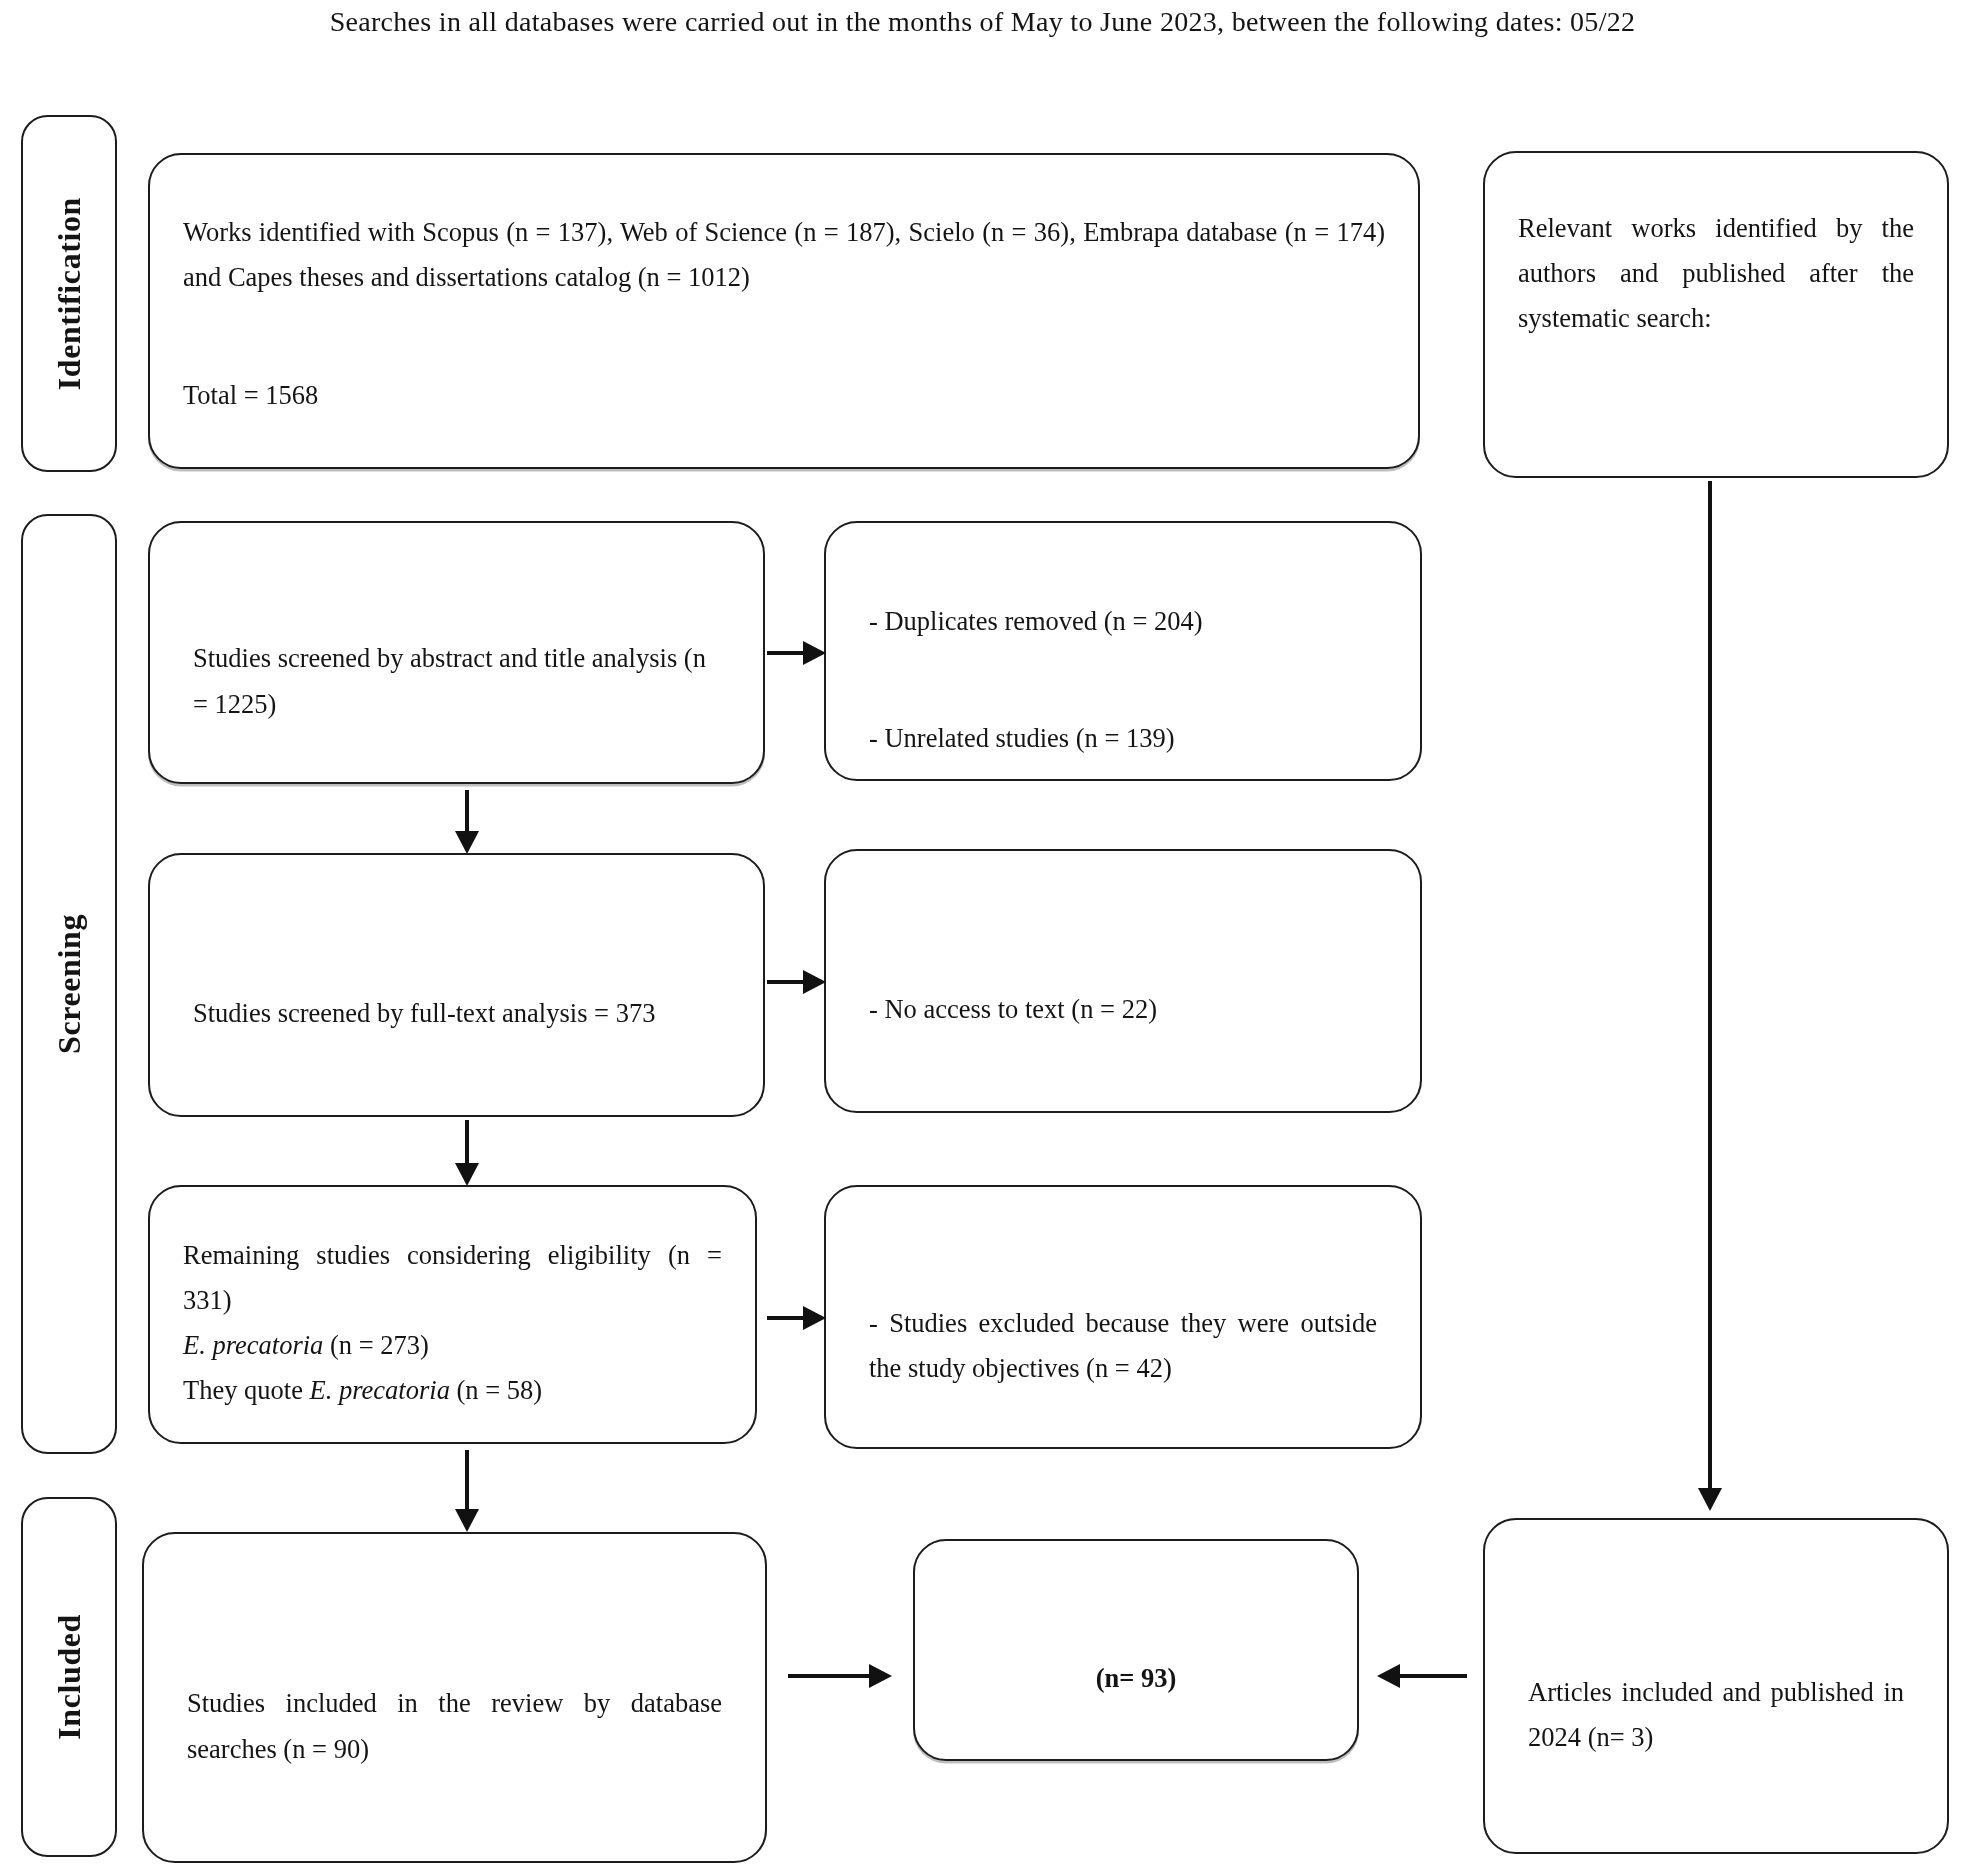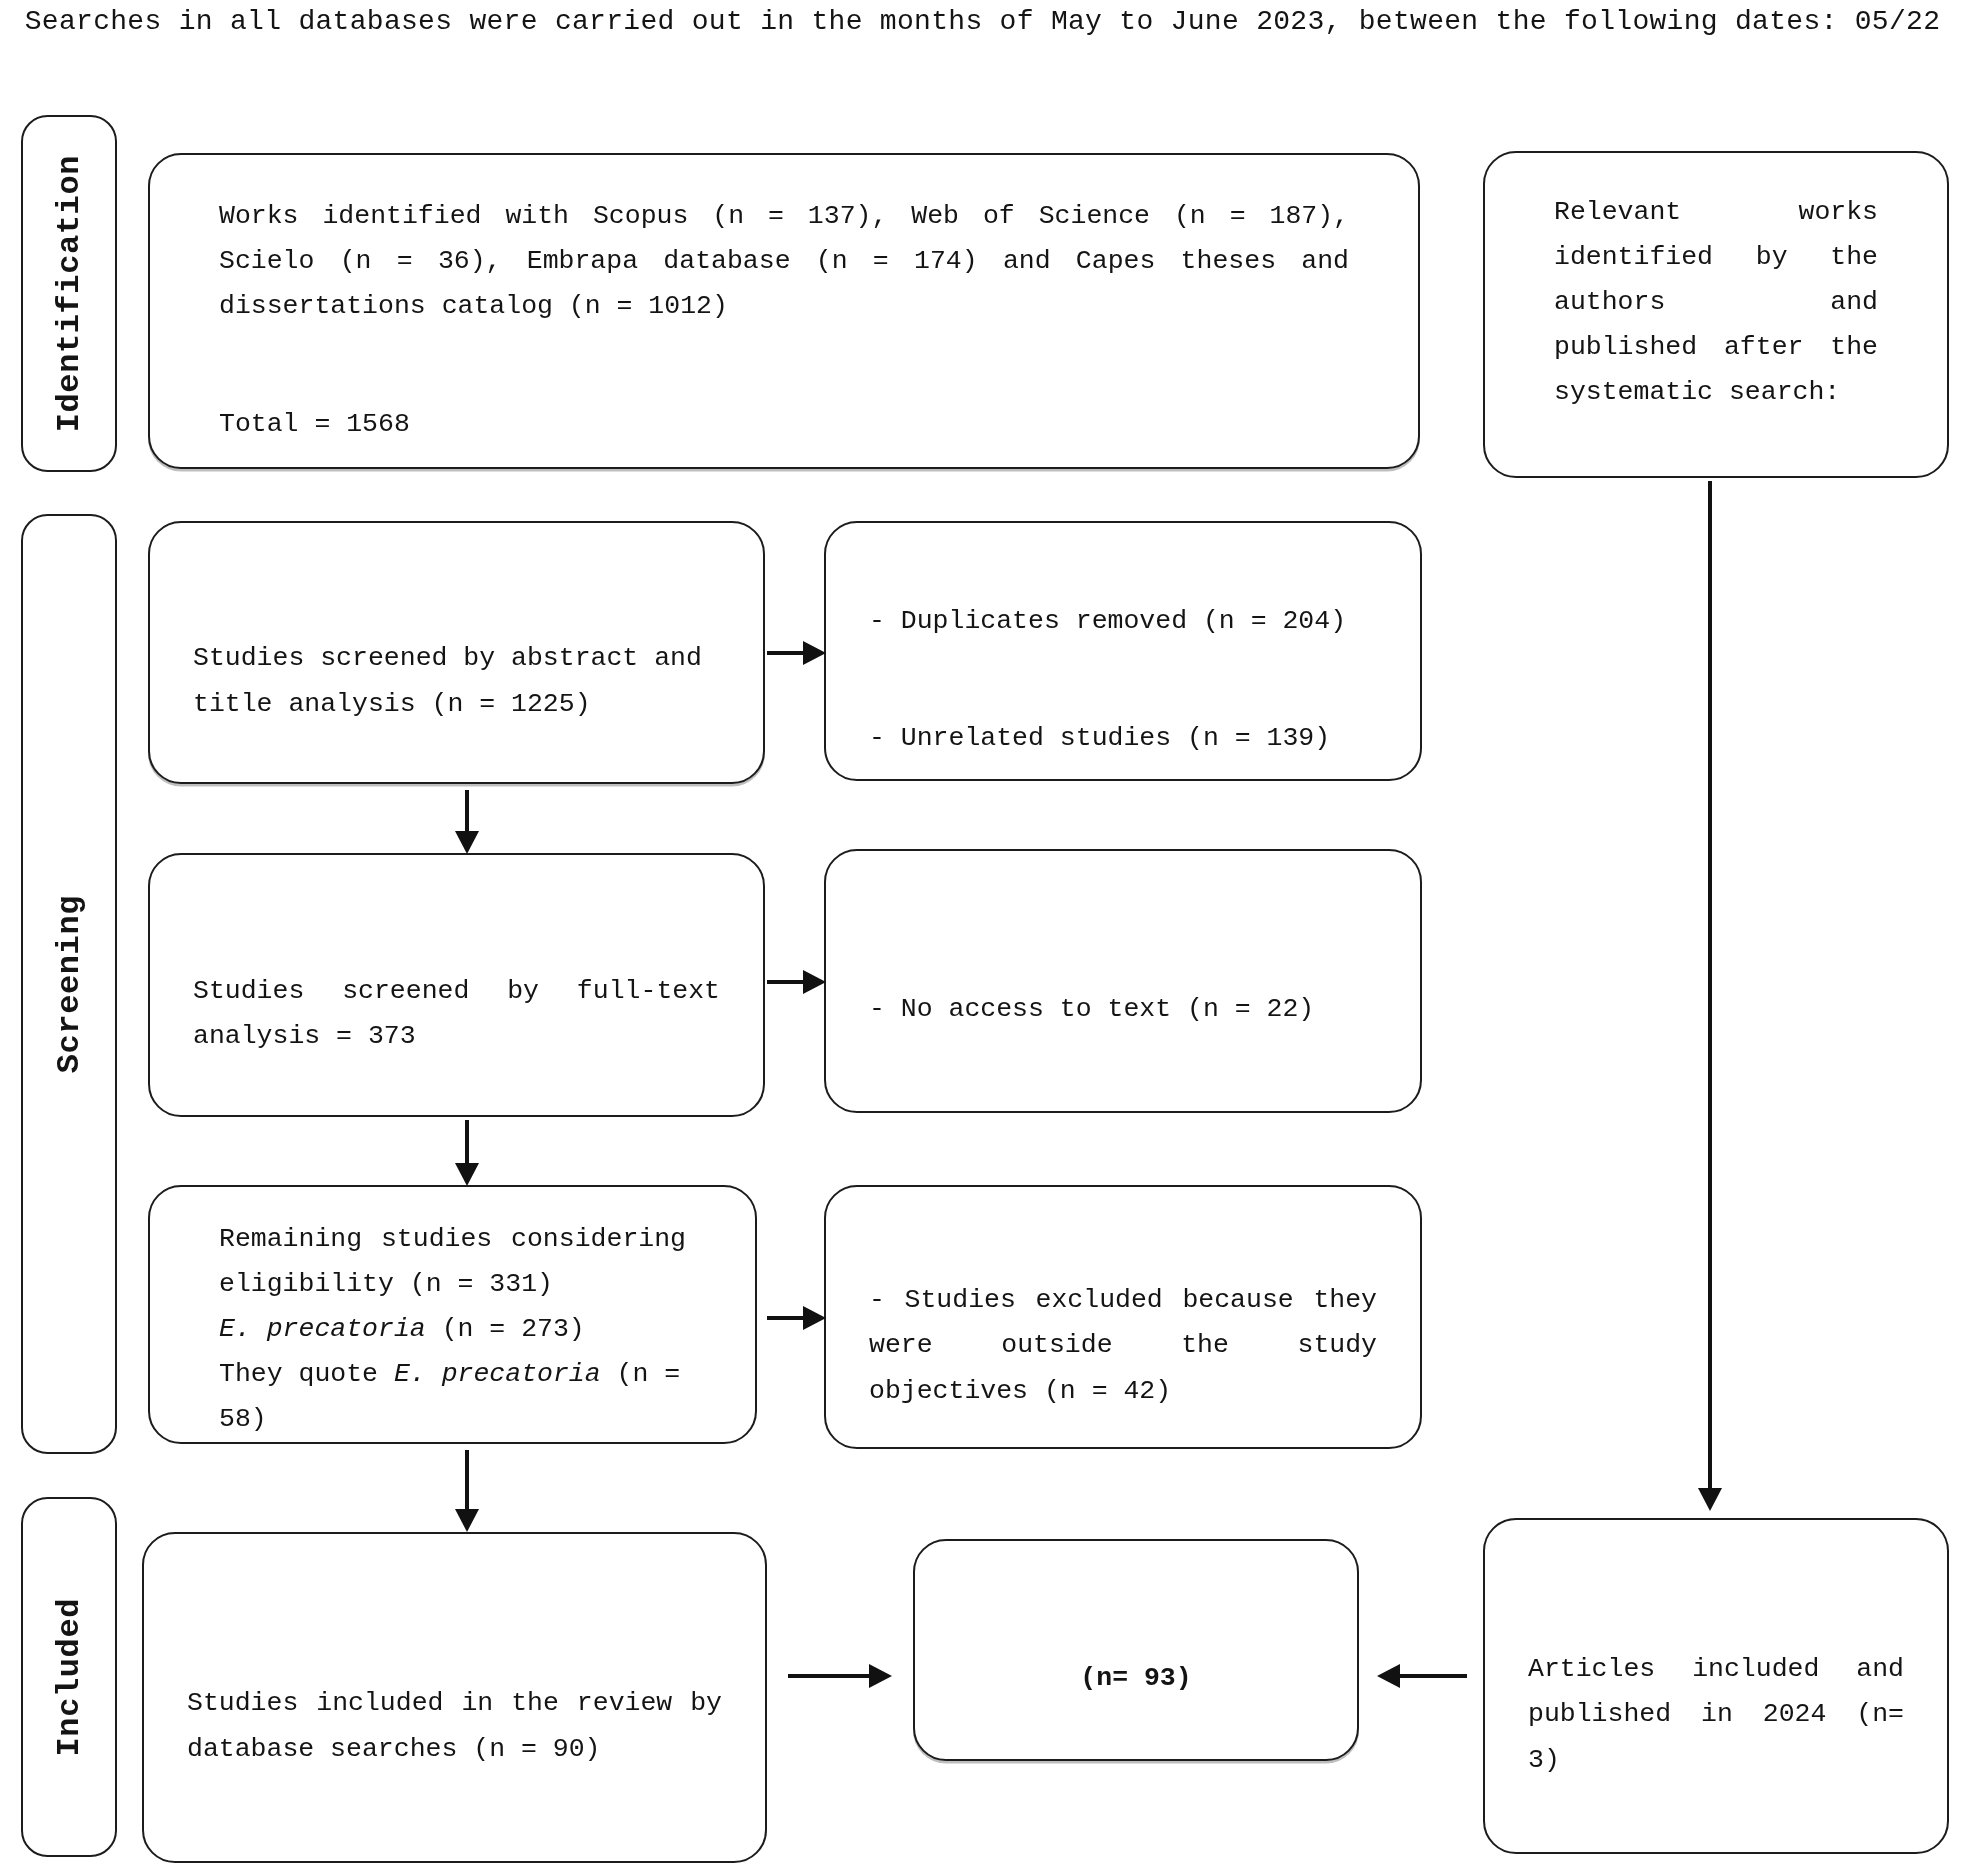--- a/index.html
+++ b/index.html
@@ -1,21 +1,21 @@
 <!DOCTYPE html>
 <html style="font-size:10px"><head>
 <meta charset="utf-8">
 <style>
   html, body { margin: 0; padding: 0; background: #ffffff; }
   #canvas {
     position: relative;
     width: 1965px;
     height: 1874px;
     background: #ffffff;
-    font-family: Liberation Mono, monospace;
+    font-family: Liberation Serif, serif;
     color: #141414;
   }
   .caption {
     position: absolute;
     left: 0; top: 6.3px;
     width: 1965px;
     text-align: center;
     font-size: 28px;
     letter-spacing: 0.3px;
     white-space: nowrap;
@@ -23,21 +23,21 @@
   .box {
     position: absolute;
     background: #ffffff;
     border: 2.5px solid #1c1c1c;
     border-radius: 33px;
     box-sizing: border-box;
     font-size: 26.5px;
     line-height: 1.7;
   }
   .box.shadowed { box-shadow: 0 2.5px 0 rgba(110,110,110,0.45); }
-  .pad { padding: 38px 69px; }
+  .pad { padding: 38px 33px; margin-top: 16px; }
   .vcenter { display: flex; flex-direction: column; justify-content: center; padding: 29px 43px; }
   .justify { text-align: justify; }
   .center-text { text-align: center; }
   .sidebox {
     position: absolute;
     background: #ffffff;
     border: 2.5px solid #1c1c1c;
     border-radius: 26.5px;
     box-sizing: border-box;
     display: flex;

